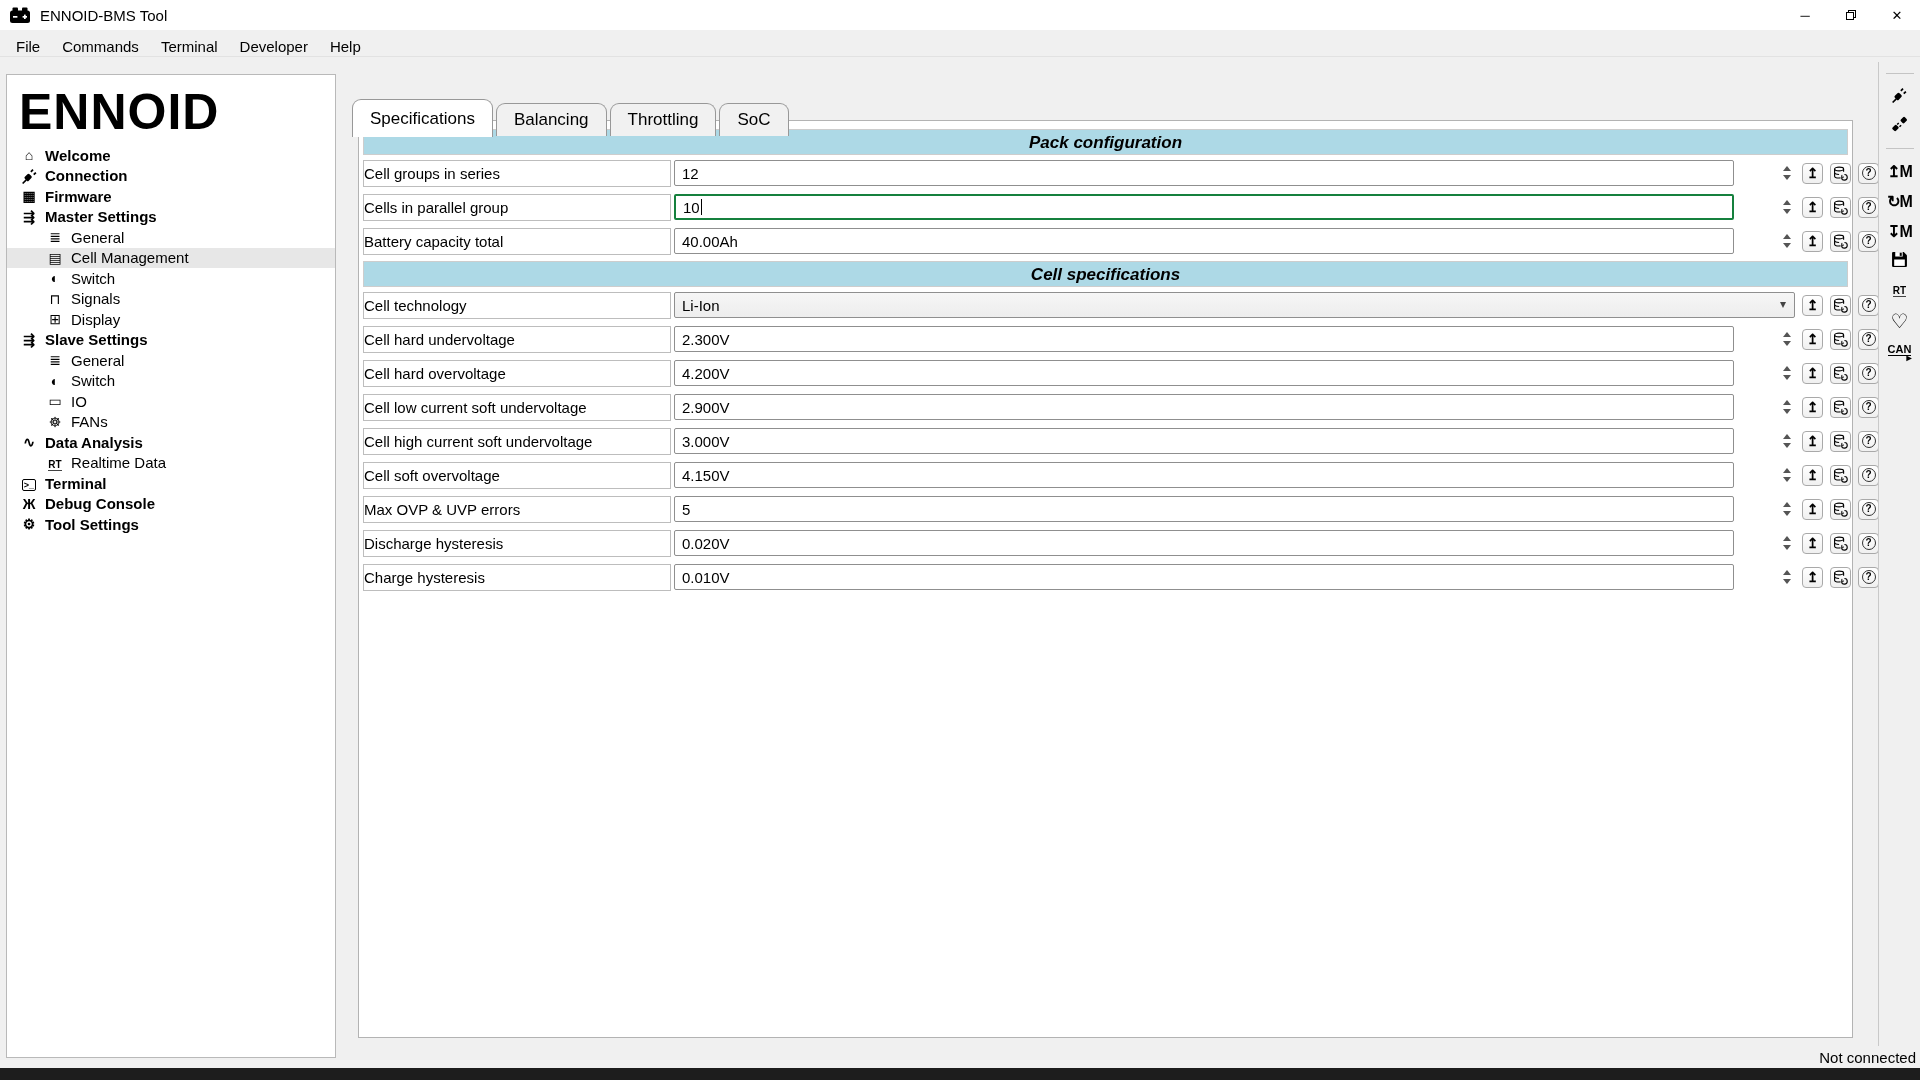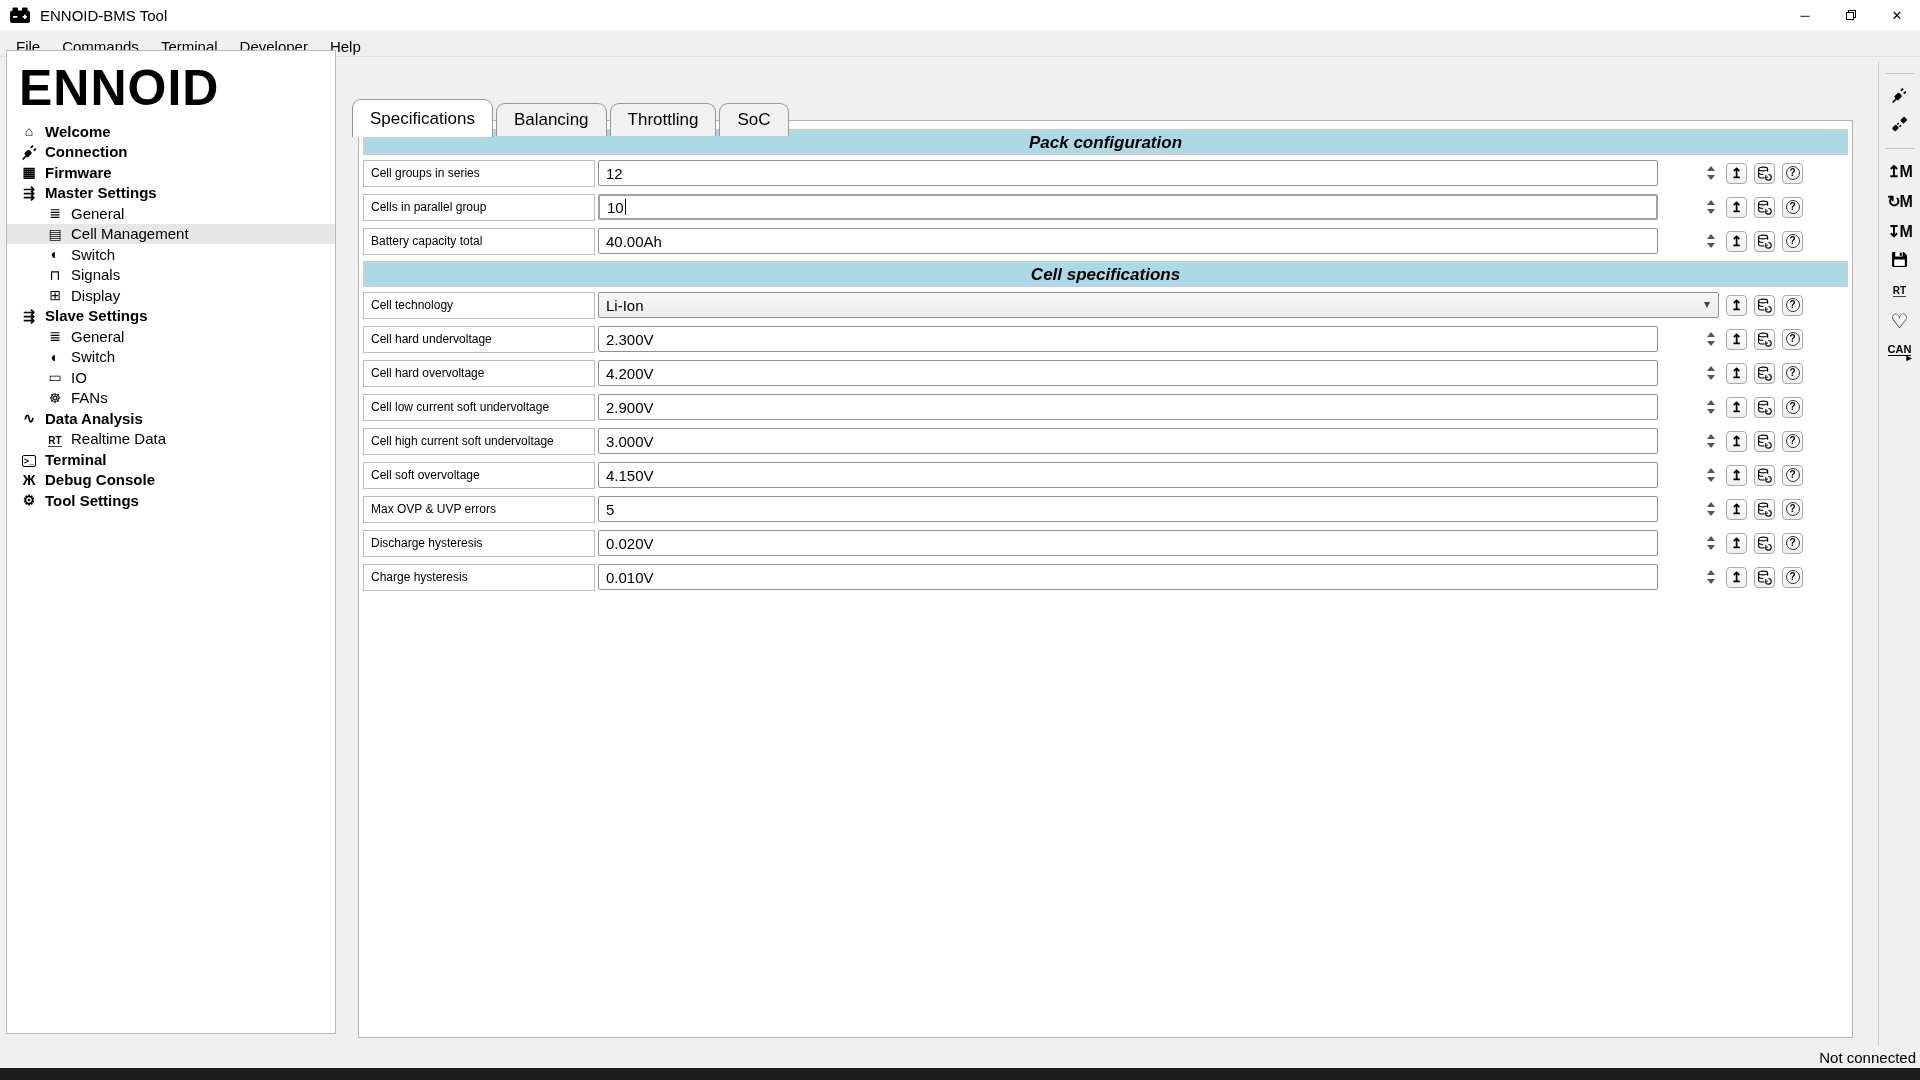--- a/index.html
+++ b/index.html
@@ -11,21 +11,21 @@
   .titlebar .app-icon { width:22px; height:17px; display:inline-flex; }
   .title-text { font-size:15px; margin-left:9px;text-align:right; }
   .win-controls { margin-left:auto; display:flex; height:100%; }
   .win-btn { width:46px; height:100%; display:flex; align-items:center; justify-content:center; font-size:13px; }
 
   
   .menubar { height:27px; background:#f0f0f0; display:flex; align-items:stretch; padding-left:5px; border-bottom:1px solid #e2e2e2; }
   .menu-item { padding:16px 11px; font-size:15px; display:flex; align-items:center; }
 
   
-  .sidebar { position:absolute; left:6px; top:50px; width:330px; height:984px; background:#fff; border:1px solid #b9b9b9; }
+  .sidebar { position:absolute; left:6px; top:74px; width:330px; height:984px; background:#fff; border:1px solid #b9b9b9; }
   .logo { font-weight:900; font-size:50px; letter-spacing:1px; padding:10px 0 4px 12px; line-height:54px; }
   .nav { margin-top:2px; }
   .nav-item { display:flex; align-items:center; height:20.5px; font-size:15px; cursor:default; }
   .nav-item.lvl0 { padding-left:12px; font-weight:bold; }
   .nav-item.lvl1 { padding-left:38px; }
   .nav-item.selected { background:#e7e7e7; }
   .nav-icon { width:20px; text-align:center; font-size:14px; margin-right:6px; flex:none; line-height:1; }
   .nav-icon svg { vertical-align:middle; }
   .rt-glyph { font-size:10px; font-weight:bold; border-bottom:1px solid #444; }
   .term-glyph { font-size:9px; font-weight:bold; border:1.4px solid #000; border-radius:2px; padding:0 1px; }
@@ -37,26 +37,26 @@
   .tab { border:1px solid #989898; border-bottom:none; border-radius:9px 9px 0 0; padding:0 17px;
          font-size:17px; height:33px; line-height:32px; background:#f1f1f1; margin-right:3px; }
   .tab.active { background:#fff; height:38px; line-height:38px; margin-bottom:-1px; position:relative; z-index:4; }
 
   
   .panel { position:absolute; left:358px; top:120px; width:1495px; height:918px; background:#fff;
            border:1px solid #b3b3b3; padding:8px 4px 0 4px; }
   .section-header { border:1px solid #cdcdcd; text-align:center; font-weight:bold; font-size:17px;
                     height:26px; line-height:25px; margin-bottom:4px;font-style:italic; }
   .srow { display:flex; align-items:center; height:28px; margin-bottom:6px; }
-  .row-label { width:232px; flex:none; border:1px solid #bdbdbd; height:27px; line-height:25px;
-               padding-left:7px; font-size:12px; background:#fff; white-space:nowrap; }
+  .row-label { width:308px; flex:none; border:1px solid #bdbdbd; height:27px; line-height:25px;
+               font-size:15px; background:#fff; white-space:nowrap; }
   .control-area { width:1121px; flex:none; display:flex; align-items:center; margin-left:3px;gap:44px; }
   .field { flex:1; height:26px; border:1px solid #8f8f8f; border-radius:2px; background:#fff;
            font-size:15px; display:flex; align-items:center; padding-left:7px; }
-  .field.focused { border:2px solid #a3a3a3; }
+  .field.focused { border:2px solid #15803d; }
   .caret { display:inline-block; width:1px; height:16px; background:#000; margin-left:1px; }
   .field.combo { background:linear-gradient(#f6f6f6,#ededed); justify-content:flex-start; position:relative;text-align:right; }
   .combo-arrow { position:absolute; right:8px; top:4px; font-size:12px; color:#444; }
   .spinner { width:17px; height:26px; flex:none; display:flex; flex-direction:column; align-items:center; justify-content:center; gap:4px; }
   .arr-up { width:0; height:0; border-left:4px solid transparent; border-right:4px solid transparent; border-bottom:5px solid #555; }
   .arr-down { width:0; height:0; border-left:4px solid transparent; border-right:4px solid transparent; border-top:5px solid #555; }
   .row-btn { width:21px; height:21px; flex:none; margin-left:7px; border:1px solid #a9a9a9; border-radius:4px;
              background:linear-gradient(#ffffff,#f0f0f0); display:flex; align-items:center; justify-content:center;
              font-size:14px; font-weight:bold; }
   .row-btn:first-of-type { margin-left:8px; }

